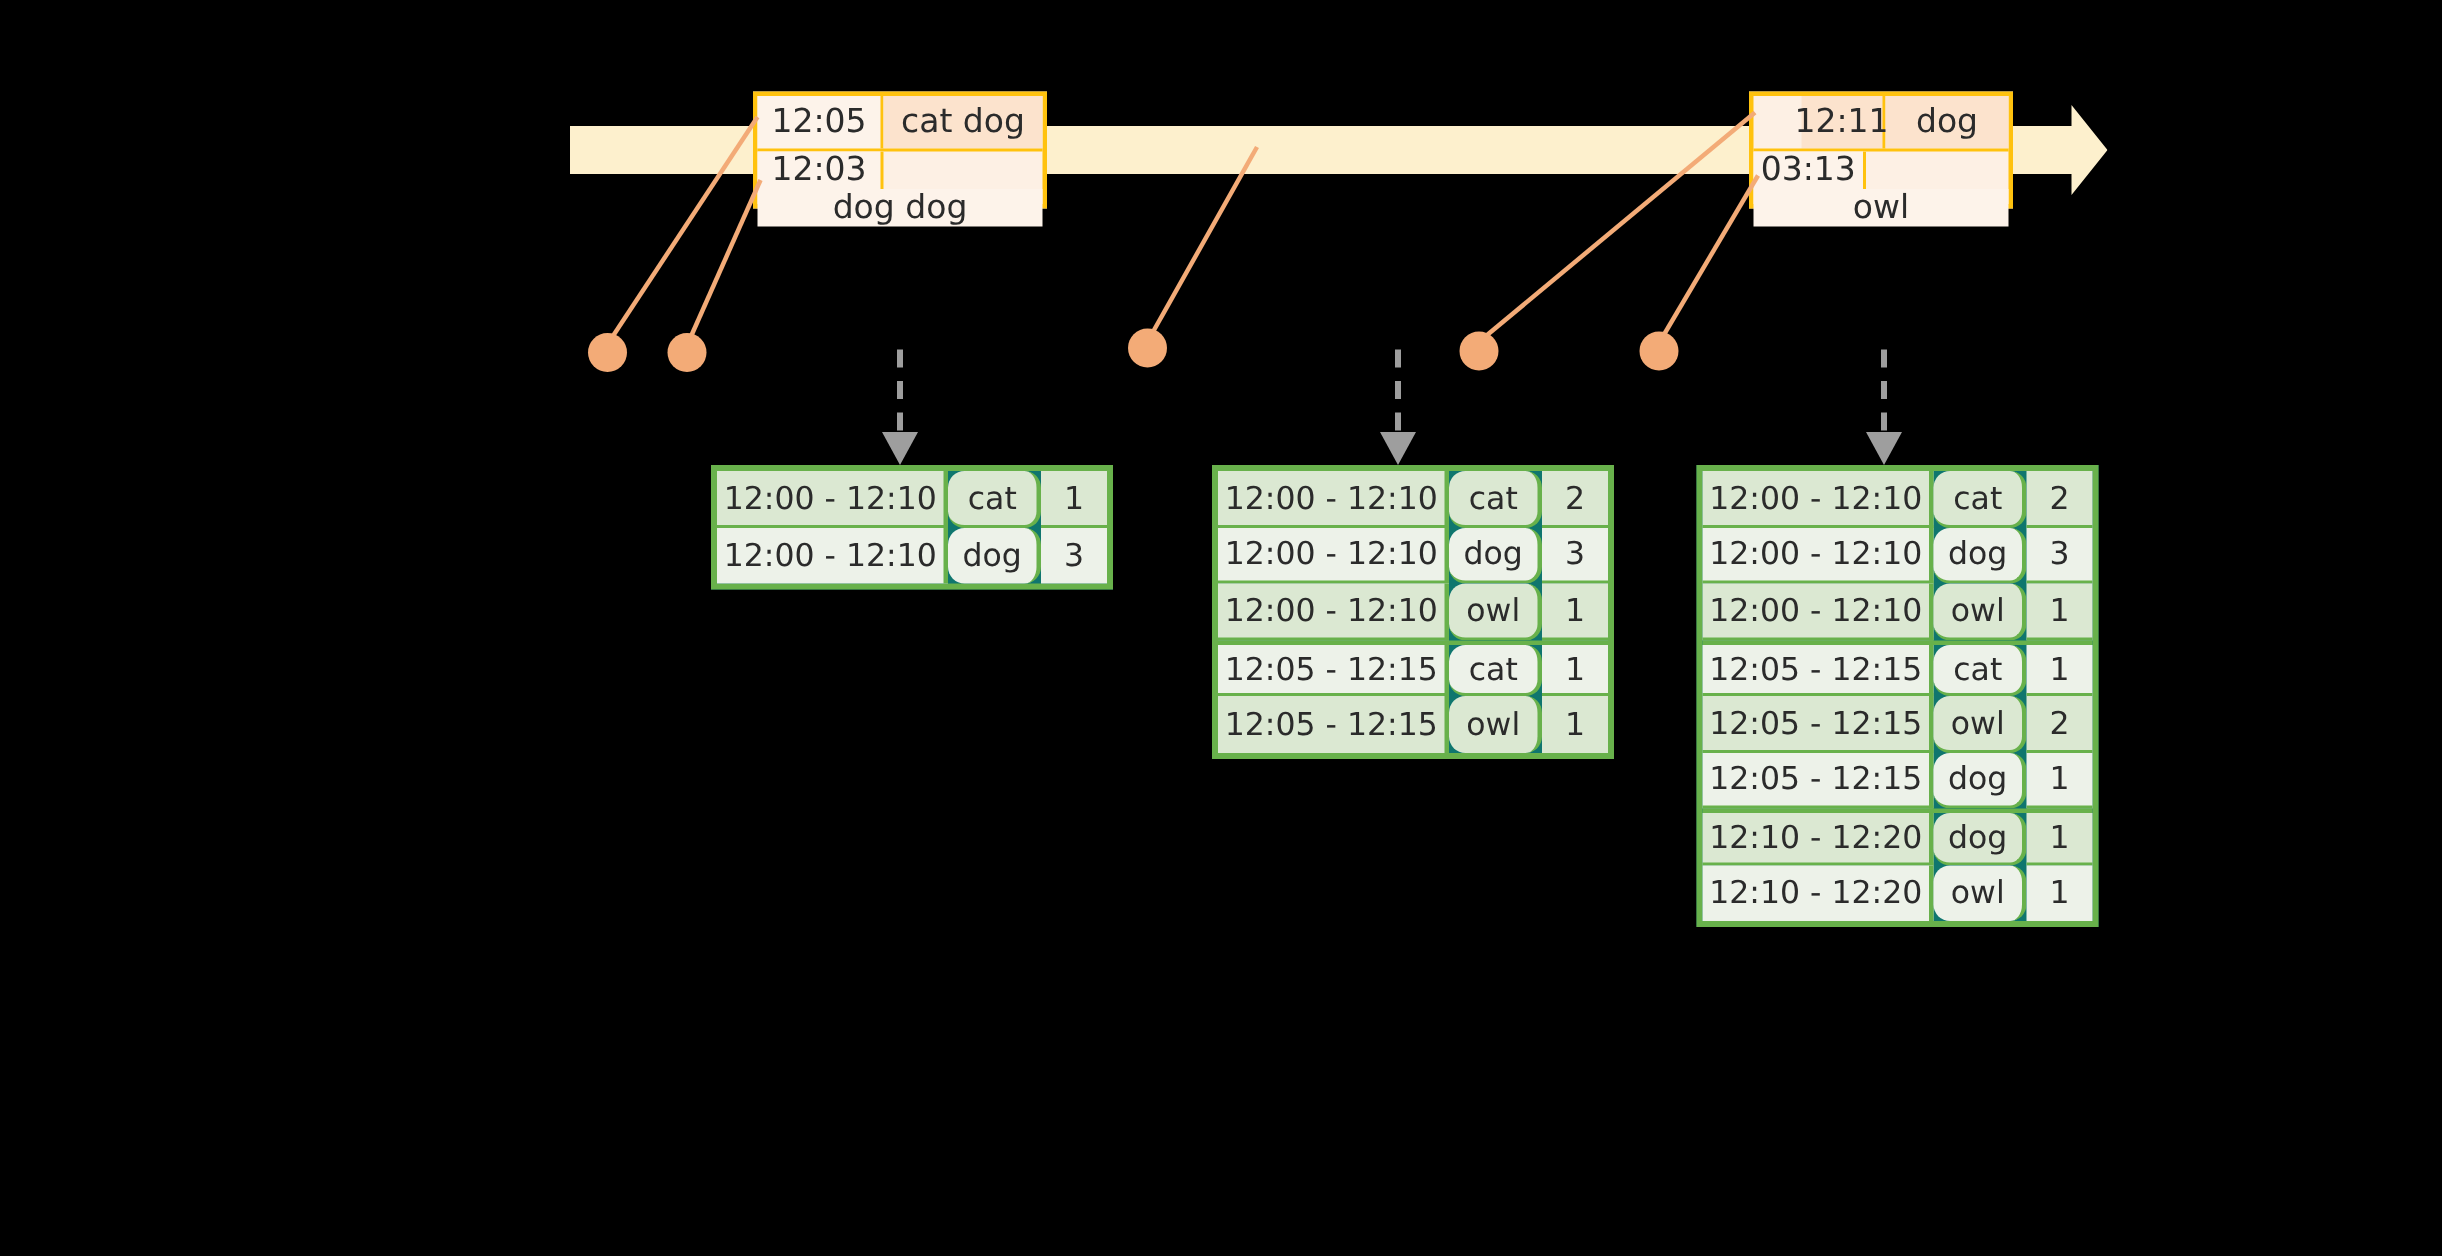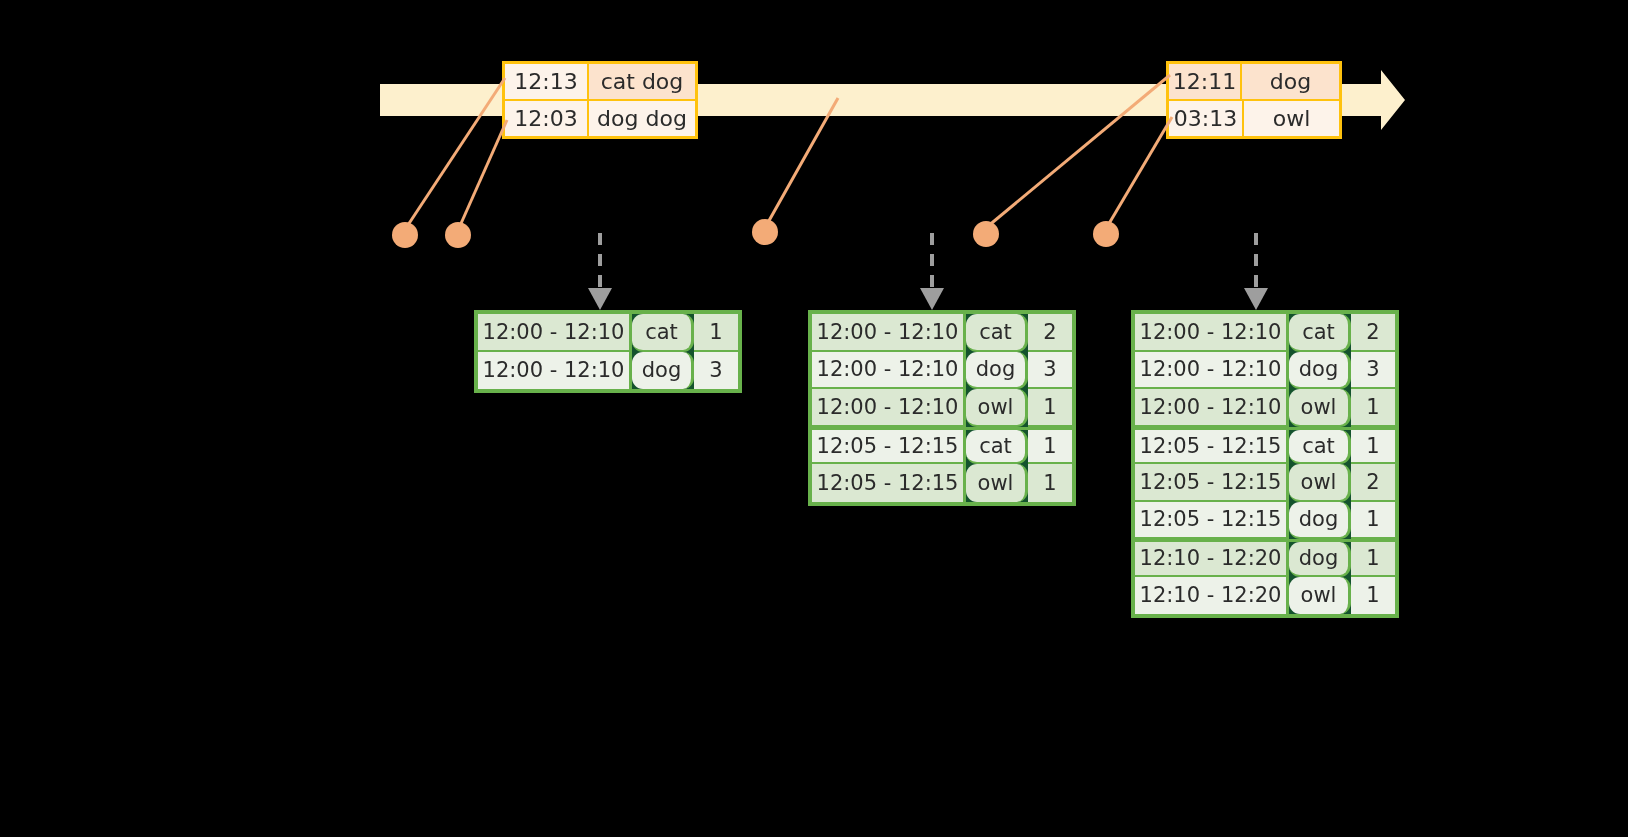--- a/index.html
+++ b/index.html
@@ -51,20 +51,21 @@
     flex-direction: column;
     background: #fdf0e4;
   }
   .event-row {
     display: flex;
     flex: 1 1 0;
     min-height: 0;
   }
   .event-row + .event-row {
     border-top: 2px solid #ffc20e;
+    flex-direction: column;
   }
   .event-row .ev-time {
     box-sizing: border-box;
     display: flex;
     align-items: center;
     justify-content: center;
     border-right: 2px solid #ffc20e;
     color: #2b2b2b;
     font-size: 22px;
     white-space: nowrap;
@@ -80,21 +81,21 @@
     white-space: nowrap;
   }
   .shade-dark  { background: #fce3cd; }
   .shade-light { background: #fdf3ea; }
 
   
   .result-table {
     position: absolute;
     border: 4px solid #68b14b;
     box-sizing: border-box;
-    background: #14532d;
+    background: #0f766e;
     display: flex;
     flex-direction: column;
   }
   .res-row {
     display: flex;
     height: 37.5px;
     box-sizing: border-box;
   }
   .res-row.group-start {
     border-top: 3px solid #68b14b;
@@ -126,33 +127,33 @@
   <div class="timeline-bar" style="left:380px; top:84px; width:980px; height:32px;"></div>
 
   <div class="timeline-arrowhead" style="left:1355px; top:70px; width:50px; height:60px;">
     <svg width="50" height="60" viewBox="0 0 50 60">
       <polygon points="0,14 26,14 26,0 50,30 26,60 26,46 0,46" fill="#fdf0cd"></polygon>
     </svg>
   </div>
 
   <div class="event-box" style="left:502px; top:61px; width:196px; height:78px;">
     <div class="event-row">
-      <div class="ev-time shade-light" style="width:84px;">12:13</div>
+      <div class="ev-time shade-light" style="width:84px;">12:05</div>
       <div class="ev-text shade-dark">cat dog</div>
     </div>
     <div class="event-row">
       <div class="ev-time shade-light" style="width:84px;">12:03</div>
       <div class="ev-text shade-light">dog dog</div>
     </div>
   </div>
 
 
   <div class="event-box" style="left:1166px; top:61px; width:176px; height:78px;">
     <div class="event-row">
-      <div class="ev-time shade-dark" style="width:73px;">12:11</div>
+      <div class="ev-time shade-dark" style="width:56px;margin-left:32px;">12:11</div>
       <div class="ev-text shade-dark">dog</div>
     </div>
     <div class="event-row">
       <div class="ev-time shade-light" style="width:75px;">03:13</div>
       <div class="ev-text shade-light">owl</div>
     </div>
   </div>
 
   <svg id="wires" viewBox="0 0 1628 837">
     <g stroke="#f3ab77" stroke-width="3" fill="none">

